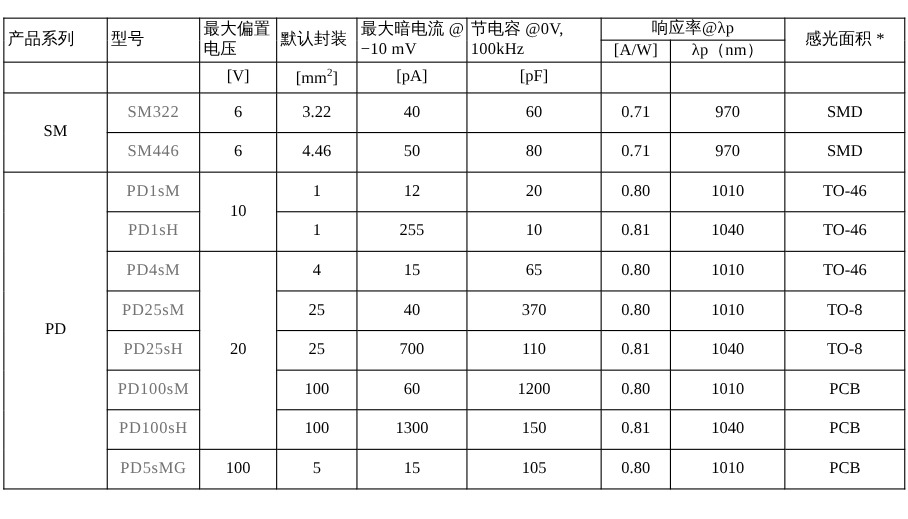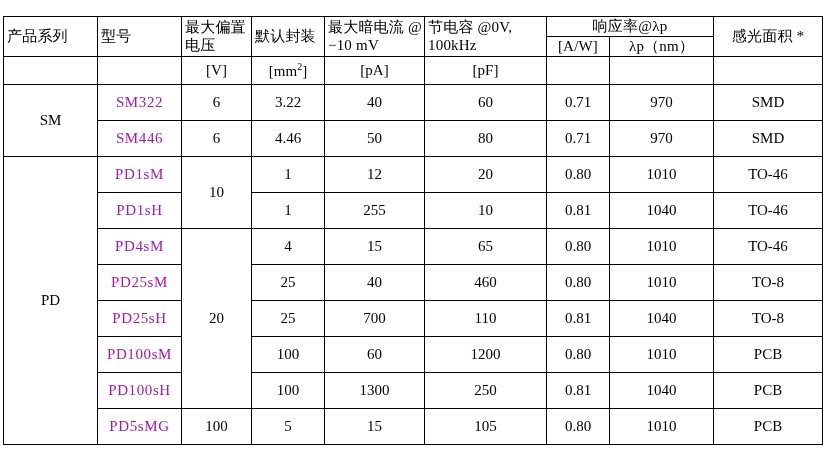--- a/index.html
+++ b/index.html
@@ -46,21 +46,21 @@
     padding-left: 3px;
   }
   .unit-row td {
     font-size: 14px;
     height: 27px;
   }
   .datarow td {
     height: 35px;
   }
   .partno {
-    color: #a21caf;
+    color: #737373;
     text-align: left;
     padding-left: 5px;
     font-size: 15px;
     letter-spacing: 0.6px;
   }
   .family {
     font-size: 15px;
   }
   .sup {
     font-size: 10px;
@@ -184,21 +184,21 @@
         <td>15</td>
         <td>65</td>
         <td>0.80</td>
         <td>1010</td>
         <td>TO-46</td>
       </tr>
       <tr class="datarow">
         <td class="partno">PD25sM</td>
         <td>25</td>
         <td>40</td>
-        <td>460</td>
+        <td>370</td>
         <td>0.80</td>
         <td>1010</td>
         <td>TO-8</td>
       </tr>
       <tr class="datarow">
         <td class="partno">PD25sH</td>
         <td>25</td>
         <td>700</td>
         <td>110</td>
         <td>0.81</td>
@@ -211,21 +211,21 @@
         <td>60</td>
         <td>1200</td>
         <td>0.80</td>
         <td>1010</td>
         <td>PCB</td>
       </tr>
       <tr class="datarow">
         <td class="partno">PD100sH</td>
         <td>100</td>
         <td>1300</td>
-        <td>250</td>
+        <td>150</td>
         <td>0.81</td>
         <td>1040</td>
         <td>PCB</td>
       </tr>
       <tr class="datarow">
         <td class="partno">PD5sMG</td>
         <td>100</td>
         <td>5</td>
         <td>15</td>
         <td>105</td>

